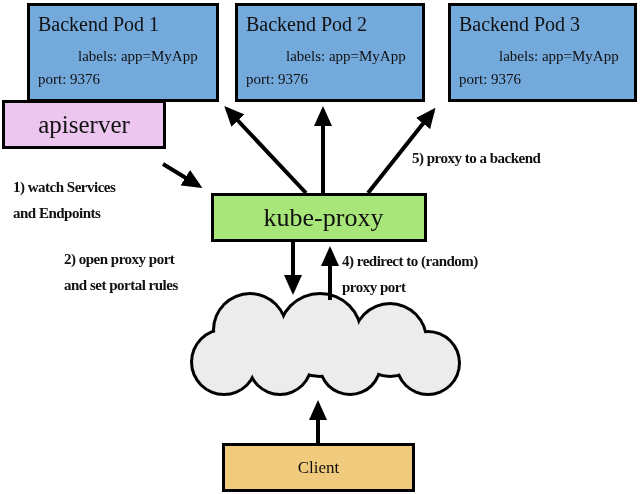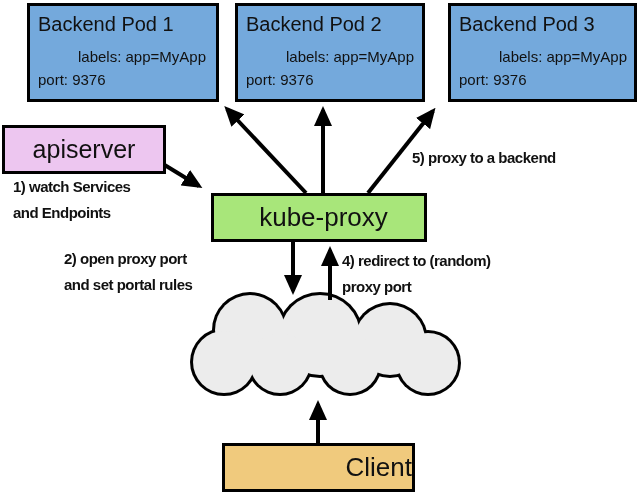--- a/index.html
+++ b/index.html
@@ -1,30 +1,30 @@
 <!DOCTYPE html>
 <html style="--pod-fill: #74a9dc; --apiserver-fill: #edc6f0; --kube-proxy-fill: #a8e67a; --client-fill: #f0ca7d; --cloud-fill: #ececec; --border: #000000; --background: #ffffff;"><head>
 <meta charset="utf-8">
 <style>
   html,body{margin:0;padding:0;background:#fff;}
   .canvas{
     position:relative;width:640px;height:494px;
     background:var(--background,#fff);overflow:hidden;
-    font-family:Liberation Sans, sans-serif;color:#111;
+    font-family:Liberation Serif, serif;color:#111;
   }
   .layer{position:absolute;left:0;top:0;}
   .box{position:absolute;box-sizing:border-box;border:3px solid var(--border,#000);}
   .pod{background:var(--pod-fill);padding:5px 8px;}
   .pod-title{font-size:20px;line-height:26px;white-space:nowrap;}
   .pod-line{font-size:15px;line-height:23px;white-space:nowrap;}
   .pod-line.first{margin-top:8px;margin-left:40px;}
   .center-label{display:flex;align-items:center;justify-content:center;}
   .apiserver{background:var(--apiserver-fill);font-size:25px;}
   .kubeproxy{background:var(--kube-proxy-fill);font-size:26px;padding-left:9px;}
-  .client{background:var(--client-fill);font-size:26px;justify-content:flex-end;}
+  .client{background:var(--client-fill);font-size:17px;}
   .note{
     position:absolute;font-size:15px;font-weight:bold;
     line-height:26px;white-space:nowrap;letter-spacing:-0.5px;
   }
   .iptables-label{
     position:absolute;left:250px;top:339px;width:140px;text-align:center;
     font-size:17px;letter-spacing:1px;
   }
 </style>
 </head>
@@ -82,21 +82,21 @@
     <div class="pod-line first">labels: app=MyApp</div>
     <div class="pod-line">port: 9376</div>
   </div>
 
   <div class="box pod" style="left:448px;top:3px;width:189px;height:99px">
     <div class="pod-title">Backend Pod 3</div>
     <div class="pod-line first">labels: app=MyApp</div>
     <div class="pod-line">port: 9376</div>
   </div>
 
-  <div class="box center-label apiserver" style="left:2px;top:125px;width:164px;height:49px">
+  <div class="box center-label apiserver" style="left:2px;top:100px;width:164px;height:49px">
     <span>apiserver</span>
   </div>
 
   <div class="box center-label kubeproxy" style="left:211px;top:193px;width:216px;height:49px">
     <span>kube-proxy</span>
   </div>
 
 
   <div class="box center-label client" style="left:222px;top:443px;width:193px;height:49px">
     <span>Client</span>

